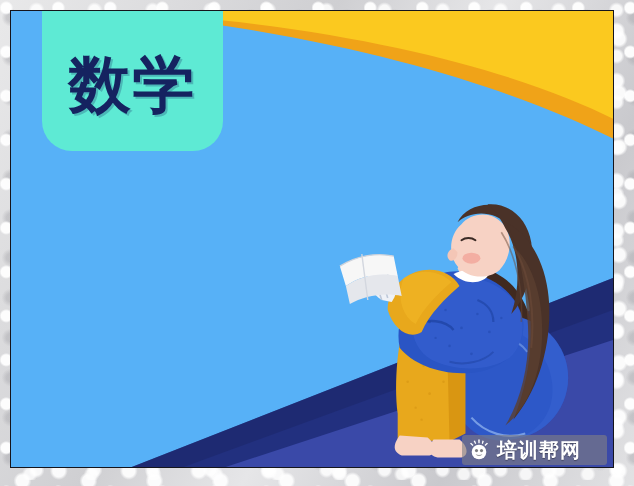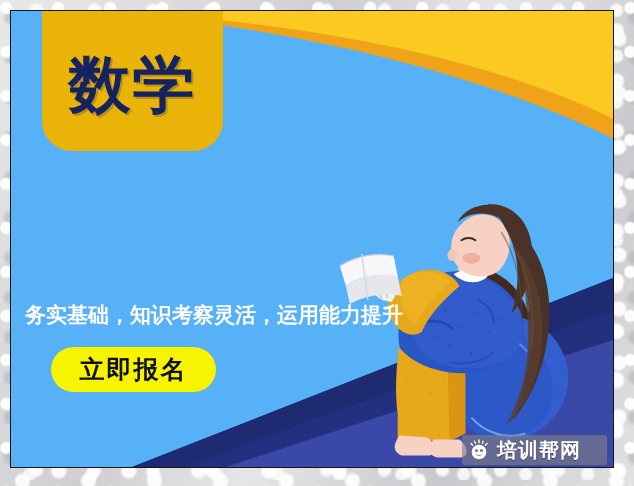--- a/index.html
+++ b/index.html
@@ -43,21 +43,21 @@
 
   .layer { position: absolute; inset: 0; }
 
   
   #subject-badge {
     position: absolute;
     left: 31px;
     top: -2px;
     width: 181px;
     height: 142px;
-    background: #eab308;
+    background: #5eead4;
     border-radius: 0 0 30px 30px;
     display: flex;
     align-items: center;
     justify-content: center;
     z-index: 6;
   }
   #subject-badge .txt {
     font-family: "DejaVu Sans", "Liberation Sans", sans-serif;
     font-size: 62px;
     font-weight: 900;
@@ -268,25 +268,21 @@
         <path d="M504 236 C 520 262 526 300 522 338" fill="none" stroke="#6b4a38" stroke-width="2" opacity=".6"></path>
         <path d="M492 222 C 506 244 514 278 512 312" fill="none" stroke="#6b4a38" stroke-width="1.6" opacity=".5"></path>
       </g>
     </svg>
 
     <div id="subject-badge">
       <span class="txt">数学</span>
     </div>
 
 
-    <div id="subtitle">务实基础，知识考察灵活，运用能力提升</div>
-
-    <div id="cta">
-      <span class="txt">立即报名</span>
-    </div>
+
 
     <div id="watermark">
       <svg width="22" height="22" viewBox="0 0 22 22">
         <g fill="#ffffff">
 
           <polygon points="10.2,0.6 11.8,0.6 11.6,4.2 10.4,4.2"></polygon>
           <polygon points="5.6,2.0 7.0,1.4 8.2,4.6 7.1,5.0"></polygon>
           <polygon points="14.4,1.4 15.8,2.0 14.9,5.0 13.8,4.6"></polygon>
           <polygon points="2.0,4.6 3.1,3.7 5.5,6.1 4.6,6.9"></polygon>
           <polygon points="18.9,3.7 20.0,4.6 17.4,6.9 16.5,6.1"></polygon>

